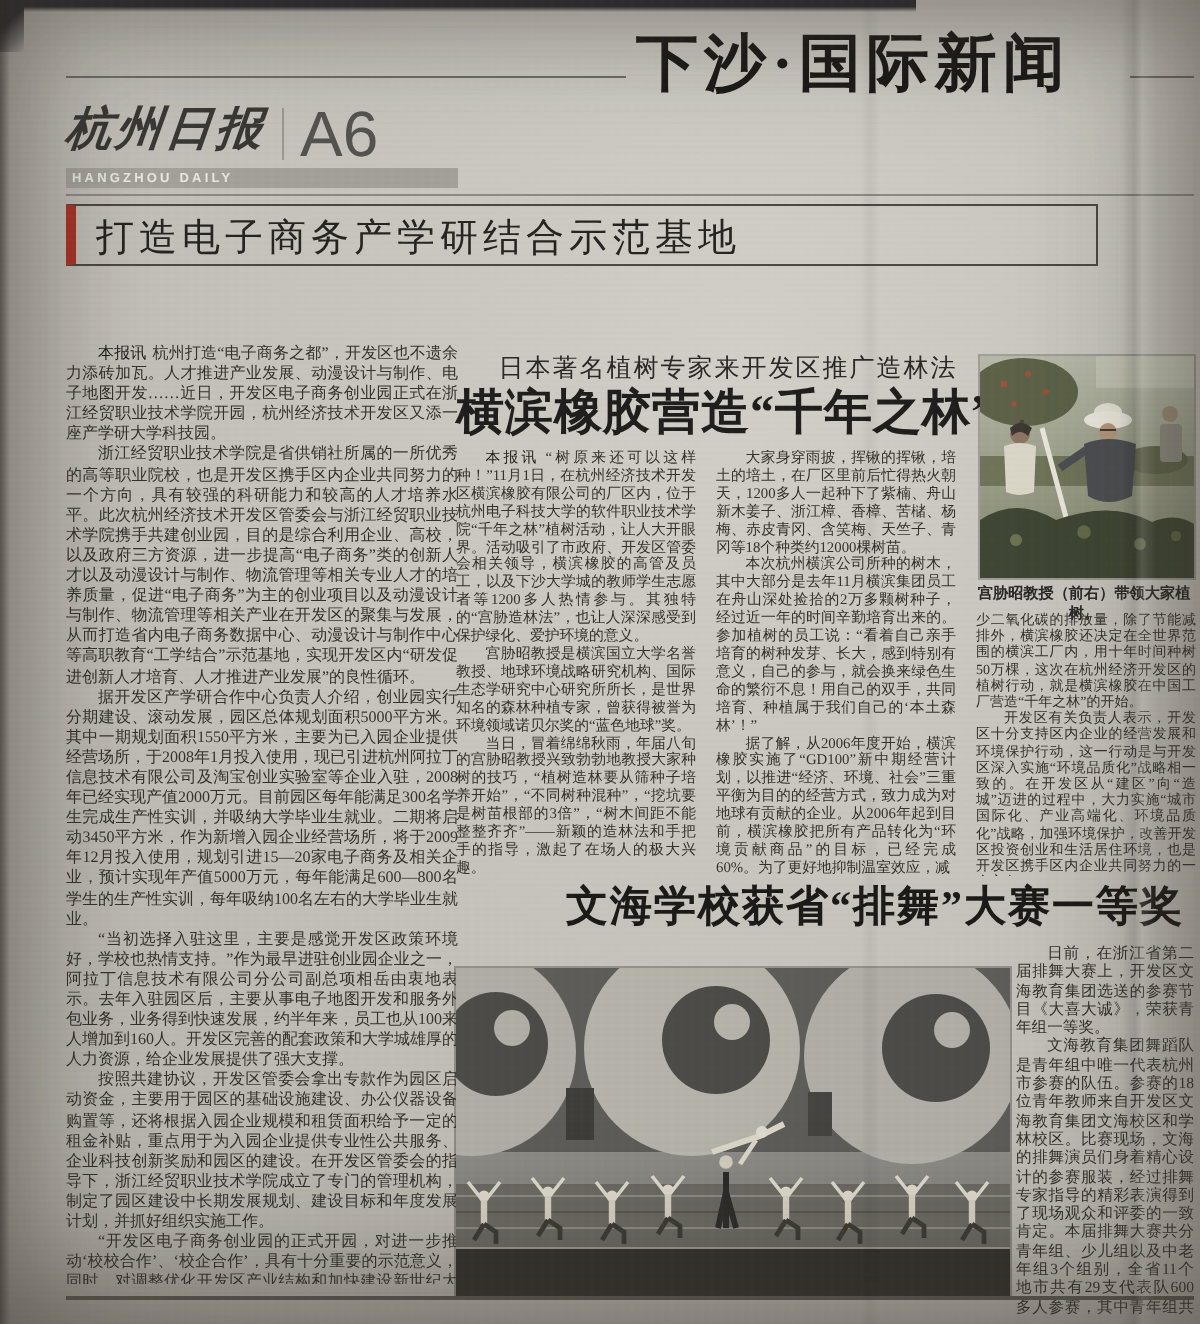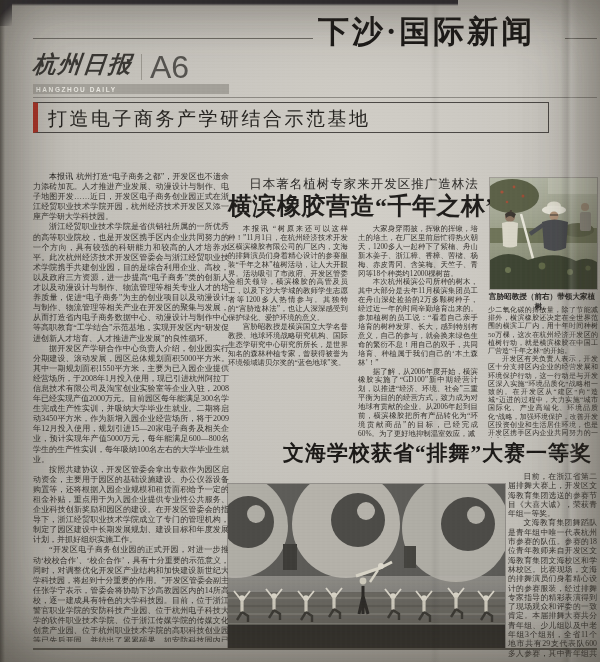--- a/index.html
+++ b/index.html
@@ -99,20 +99,21 @@
   </div>
   <div class="rule-mast"></div>
 
   <div class="a1-kicker">
     <span>打造电子商务产学研结合示范基地</span>
   </div>
   <div class="a1-body">
     <p><span class="lead">本报讯</span><span>杭州打造“电子商务之都”，开发区也不遗余力添砖加瓦。人才推进产业发展、动漫设计与制作、电子地图开发……近日，开发区电子商务创业园正式在浙江经贸职业技术学院开园，杭州经济技术开发区又添一座产学研大学科技园。</span></p>
     <p>浙江经贸职业技术学院是省供销社所属的一所优秀的高等职业院校，也是开发区携手区内企业共同努力的一个方向，具有较强的科研能力和较高的人才培养水平。此次杭州经济技术开发区管委会与浙江经贸职业技术学院携手共建创业园，目的是综合利用企业、高校，以及政府三方资源，进一步提高“电子商务”类的创新人才以及动漫设计与制作、物流管理等相关专业人才的培养质量，促进“电子商务”为主的创业项目以及动漫设计与制作、物流管理等相关产业在开发区的聚集与发展，从而打造省内电子商务数据中心、动漫设计与制作中心等高职教育“工学结合”示范基地，实现开发区内“研发促进创新人才培育、人才推进产业发展”的良性循环。</p>
     <p>据开发区产学研合作中心负责人介绍，创业园实行分期建设、滚动发展，园区总体规划面积5000平方米。其中一期规划面积1550平方米，主要为已入园企业提供经营场所，于2008年1月投入使用，现已引进杭州阿拉丁信息技术有限公司及淘宝创业实验室等企业入驻，2008年已经实现产值2000万元。目前园区每年能满足300名学生完成生产性实训，并吸纳大学毕业生就业。二期将启动3450平方米，作为新增入园企业经营场所，将于2009年12月投入使用，规划引进15—20家电子商务及相关企业，预计实现年产值5000万元，每年能满足600—800名学生的生产性实训，每年吸纳100名左右的大学毕业生就业。</p>
+    <p>“当初选择入驻这里，主要是感觉开发区政策环境好，学校也热情支持。”作为最早进驻创业园企业之一，阿拉丁信息技术有限公司分公司副总项相岳由衷地表示。去年入驻园区后，主要从事电子地图开发和服务外包业务，业务得到快速发展，约半年来，员工也从100来人增加到160人。开发区完善的配套政策和大学城雄厚的人力资源，给企业发展提供了强大支撑。</p>
     <p>按照共建协议，开发区管委会拿出专款作为园区启动资金，主要用于园区的基础设施建设、办公仪器设备购置等，还将根据入园企业规模和租赁面积给予一定的租金补贴，重点用于为入园企业提供专业性公共服务、企业科技创新奖励和园区的建设。在开发区管委会的指导下，浙江经贸职业技术学院成立了专门的管理机构，制定了园区建设中长期发展规划、建设目标和年度发展计划，并抓好组织实施工作。</p>
     <p>“开发区电子商务创业园的正式开园，对进一步推动‘校校合作’、‘校企合作’，具有十分重要的示范意义，同时，对调整优化开发区产业结构和加快建设新世纪大学科技园，将起到十分重要的作用。”开发区管委会副主任张学宁表示，管委会将协助下沙高教园区内的14所高校，逐一建成具有特色的大学科技园。目前，位于浙江警官职业学院的安防科技产业园、位于杭州电子科技大学的软件职业技术学院、位于浙江传媒学院的传媒文化创意产业园、位于杭州职业技术学院的高职科技创业园等已先后开园，并结出了累累硕果。如安防科技园内已引进企业15家，申报省级科研成果1项目3项，传媒创意产业园也已有7家企业入驻，其中好易点去年实现销售收入3.2亿元。</p>
   </div>
 
   <div class="a2-kicker">日本著名植树专家来开发区推广造林法</div>
   <div class="a2-head">横滨橡胶营造“千年之林”</div>
 
   <div class="a2-photo">
     <svg viewBox="0 0 107 111" width="107" height="111">
       <defs>
@@ -148,22 +149,23 @@
       <circle cx="18" cy="92" r="3" fill="#6b7352"></circle>
         <circle cx="52" cy="88" r="3.4" fill="#636b4a"></circle>
       <circle cx="80" cy="94" r="3" fill="#6b7352"></circle>
         <circle cx="98" cy="90" r="2.6" fill="#5c6445"></circle>
     </svg>
   </div>
   <div class="a2-cap">宫胁昭教授（前右）带领大家植树。</div>
 
   <div class="a2-cols">
     <div class="a2-col c1">
-      <p><span class="lead">本报讯</span><span>“树原来还可以这样种！”11月1日，在杭州经济技术开发区横滨橡胶有限公司的厂区内，文海的排舞演员们身着精心设计的参赛服装“千年之林”植树活动，让人大开眼界。活动吸引了市政府、开发区管委会相关领导，横滨橡胶的高管及员工，以及下沙大学城的教师学生志愿者等1200多人热情参与。其独特的“宫胁造林法”，也让人深深感受到保护绿化、爱护环境的意义。</span></p>
+      <p><span class="lead">本报讯</span><span>“树原来还可以这样种！”11月1日，在杭州经济技术开发区横滨橡胶有限公司的厂区内，位于杭州电子科技大学的软件职业技术学院“千年之林”植树活动，让人大开眼界。活动吸引了市政府、开发区管委会相关领导，横滨橡胶的高管及员工，以及下沙大学城的教师学生志愿者等1200多人热情参与。其独特的“宫胁造林法”，也让人深深感受到保护绿化、爱护环境的意义。</span></p>
       <p>宫胁昭教授是横滨国立大学名誉教授、地球环境战略研究机构、国际生态学研究中心研究所所长，是世界知名的森林种植专家，曾获得被誉为环境领域诺贝尔奖的“蓝色地球”奖。</p>
+      <p>当日，冒着绵绵秋雨，年届八旬的宫胁昭教授兴致勃勃地教授大家种树的技巧，“植树造林要从筛种子培养开始”，“不同树种混种”，“挖坑要是树苗根部的3倍”，“树木间距不能整整齐齐”——新颖的造林法和手把手的指导，激起了在场人的极大兴趣。</p>
     </div>
     <div class="a2-col c2">
       <p>大家身穿雨披，挥锹的挥锹，培土的培土，在厂区里前后忙得热火朝天，1200多人一起种下了紫楠、舟山新木姜子、浙江樟、香樟、苦槠、杨梅、赤皮青冈、含笑梅、天竺子、青冈等18个种类约12000棵树苗。</p>
       <p>本次杭州横滨公司所种的树木，其中大部分是去年11月横滨集团员工在舟山深处捡拾的2万多颗树种子，经过近一年的时间辛勤培育出来的。参加植树的员工说：“看着自己亲手培育的树种发芽、长大，感到特别有意义，自己的参与，就会换来绿色生命的繁衍不息！用自己的双手，共同培育、种植属于我们自己的‘本土森林’！”</p>
       <p>据了解，从2006年度开始，横滨橡胶实施了“GD100”新中期经营计划，以推进“经济、环境、社会”三重平衡为目的的经营方式，致力成为对地球有贡献的企业。从2006年起到目前，横滨橡胶把所有产品转化为“环境贡献商品”的目标，已经完成60%。为了更好地抑制温室效应，减</p>
     </div>
     <div class="a2-col c3">
       <p class="noindent">少二氧化碳的排放量，除了节能减排外，横滨橡胶还决定在全世界范围的横滨工厂内，用十年时间种树50万棵，这次在杭州经济开发区的植树行动，就是横滨橡胶在中国工厂营造“千年之林”的开始。</p>
       <p>开发区有关负责人表示，开发区十分支持区内企业的经营发展和环境保护行动，这一行动是与开发区深入实施“环境品质化”战略相一致的。在开发区从“建区”向“造城”迈进的过程中，大力实施“城市国际化、产业高端化、环境品质化”战略，加强环境保护，改善开发区投资创业和生活居住环境，也是开发区携手区内企业共同努力的一个方向。</p>
     </div>

